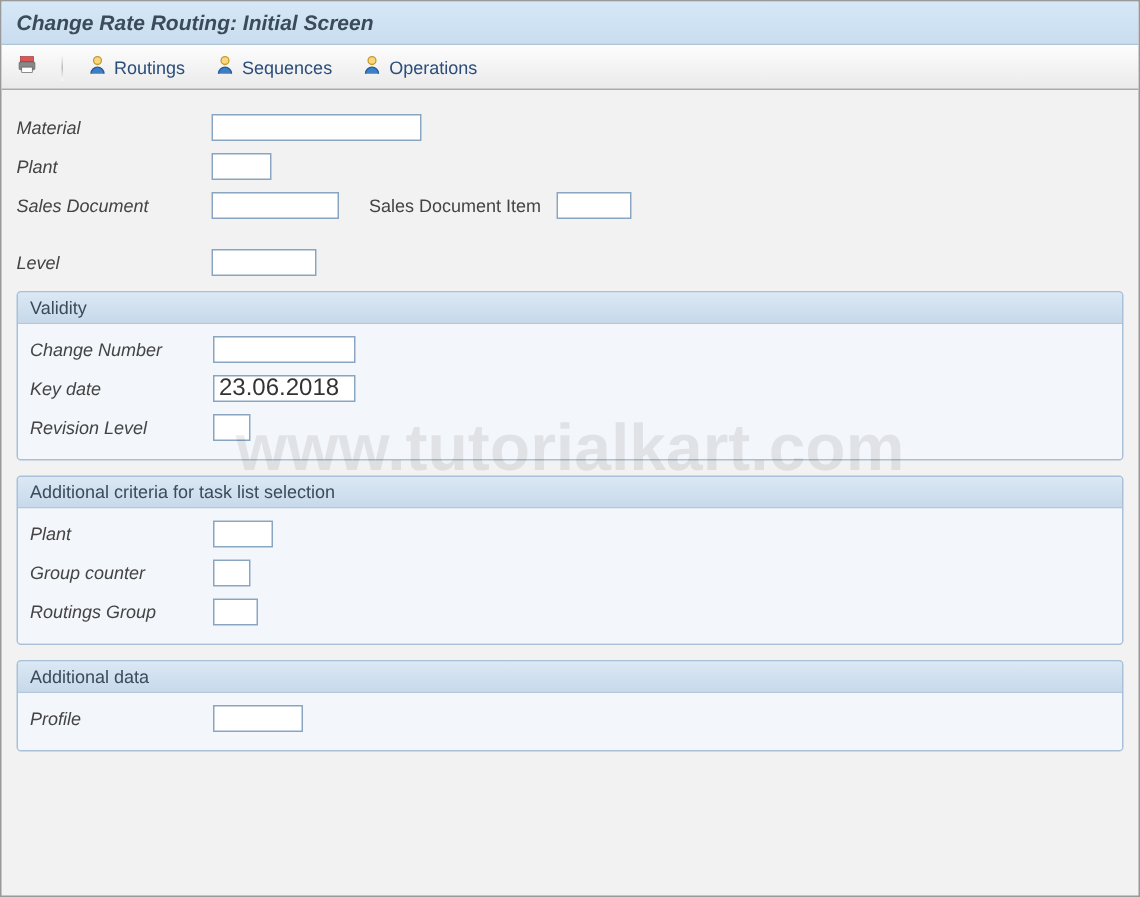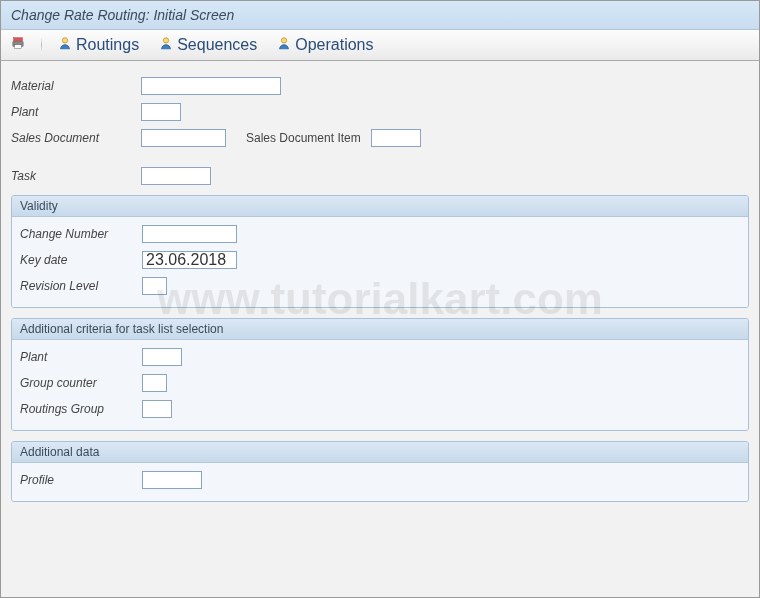--- a/index.html
+++ b/index.html
@@ -21,41 +21,41 @@
       font-size: 44px;
       color: rgba(0,0,0,0.08);
       pointer-events: none;
       z-index: 100;
       white-space: nowrap;
       font-weight: bold;
     }
     .title-bar {
       background: linear-gradient(#d6e8f7, #c9ddf0);
       padding: 6px 10px;
-      font-weight: normal;
+      font-weight: bold;
       font-style: italic;
       font-size: 14px;
       color: #3b4b5a;
       border-bottom: 1px solid #b0c4d8;
     }
     .toolbar {
       background: linear-gradient(#fdfdfd, #eaeaea);
       padding: 4px 6px;
       border-bottom: 1px solid #aaa;
       display: flex;
       align-items: center;
       gap: 12px;
     }
     .tb-btn {
       display: inline-flex;
       align-items: center;
       gap: 4px;
       padding: 2px 4px;
       cursor: pointer;
-      font-size: 16px;
+      font-size: 12px;
       color: #2a4d7a;
       justify-content: flex-end;
     }
     .tb-divider {
       width:1px; height:18px; background:linear-gradient(#fff,#bbb,#fff);
     }
     .icon { display:inline-block; }
     .icon-print svg { width:14px; height:14px; }
     .form-area {
       padding: 14px 10px 10px 10px;
@@ -164,21 +164,21 @@
   <div class="row">
     <span class="lbl">Sales Document</span>
     <input class="inp" style="width: 85px;" value="">
     <span class="lbl-mid">Sales Document Item</span>
     <input class="inp" style="width: 50px;" value="">
   </div>
 
   <div class="spacer"></div>
 
   <div class="row">
-    <span class="lbl">Task</span>
+    <span class="lbl">Level</span>
     <input class="inp" style="width: 70px;" value="">
   </div>
 
   <div class="groupbox">
     <div class="group-title">Validity</div>
     <div class="group-body">
       <div class="row">
         <span class="lbl">Change Number</span>
         <input class="inp" style="width: 95px;" value="">
       </div>

